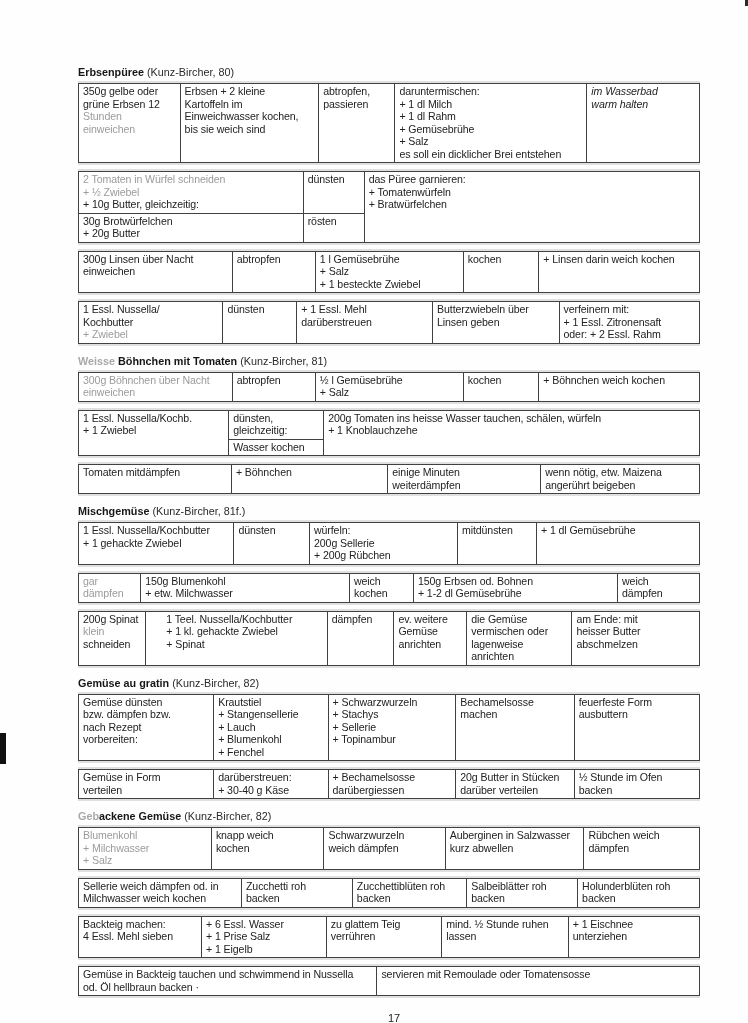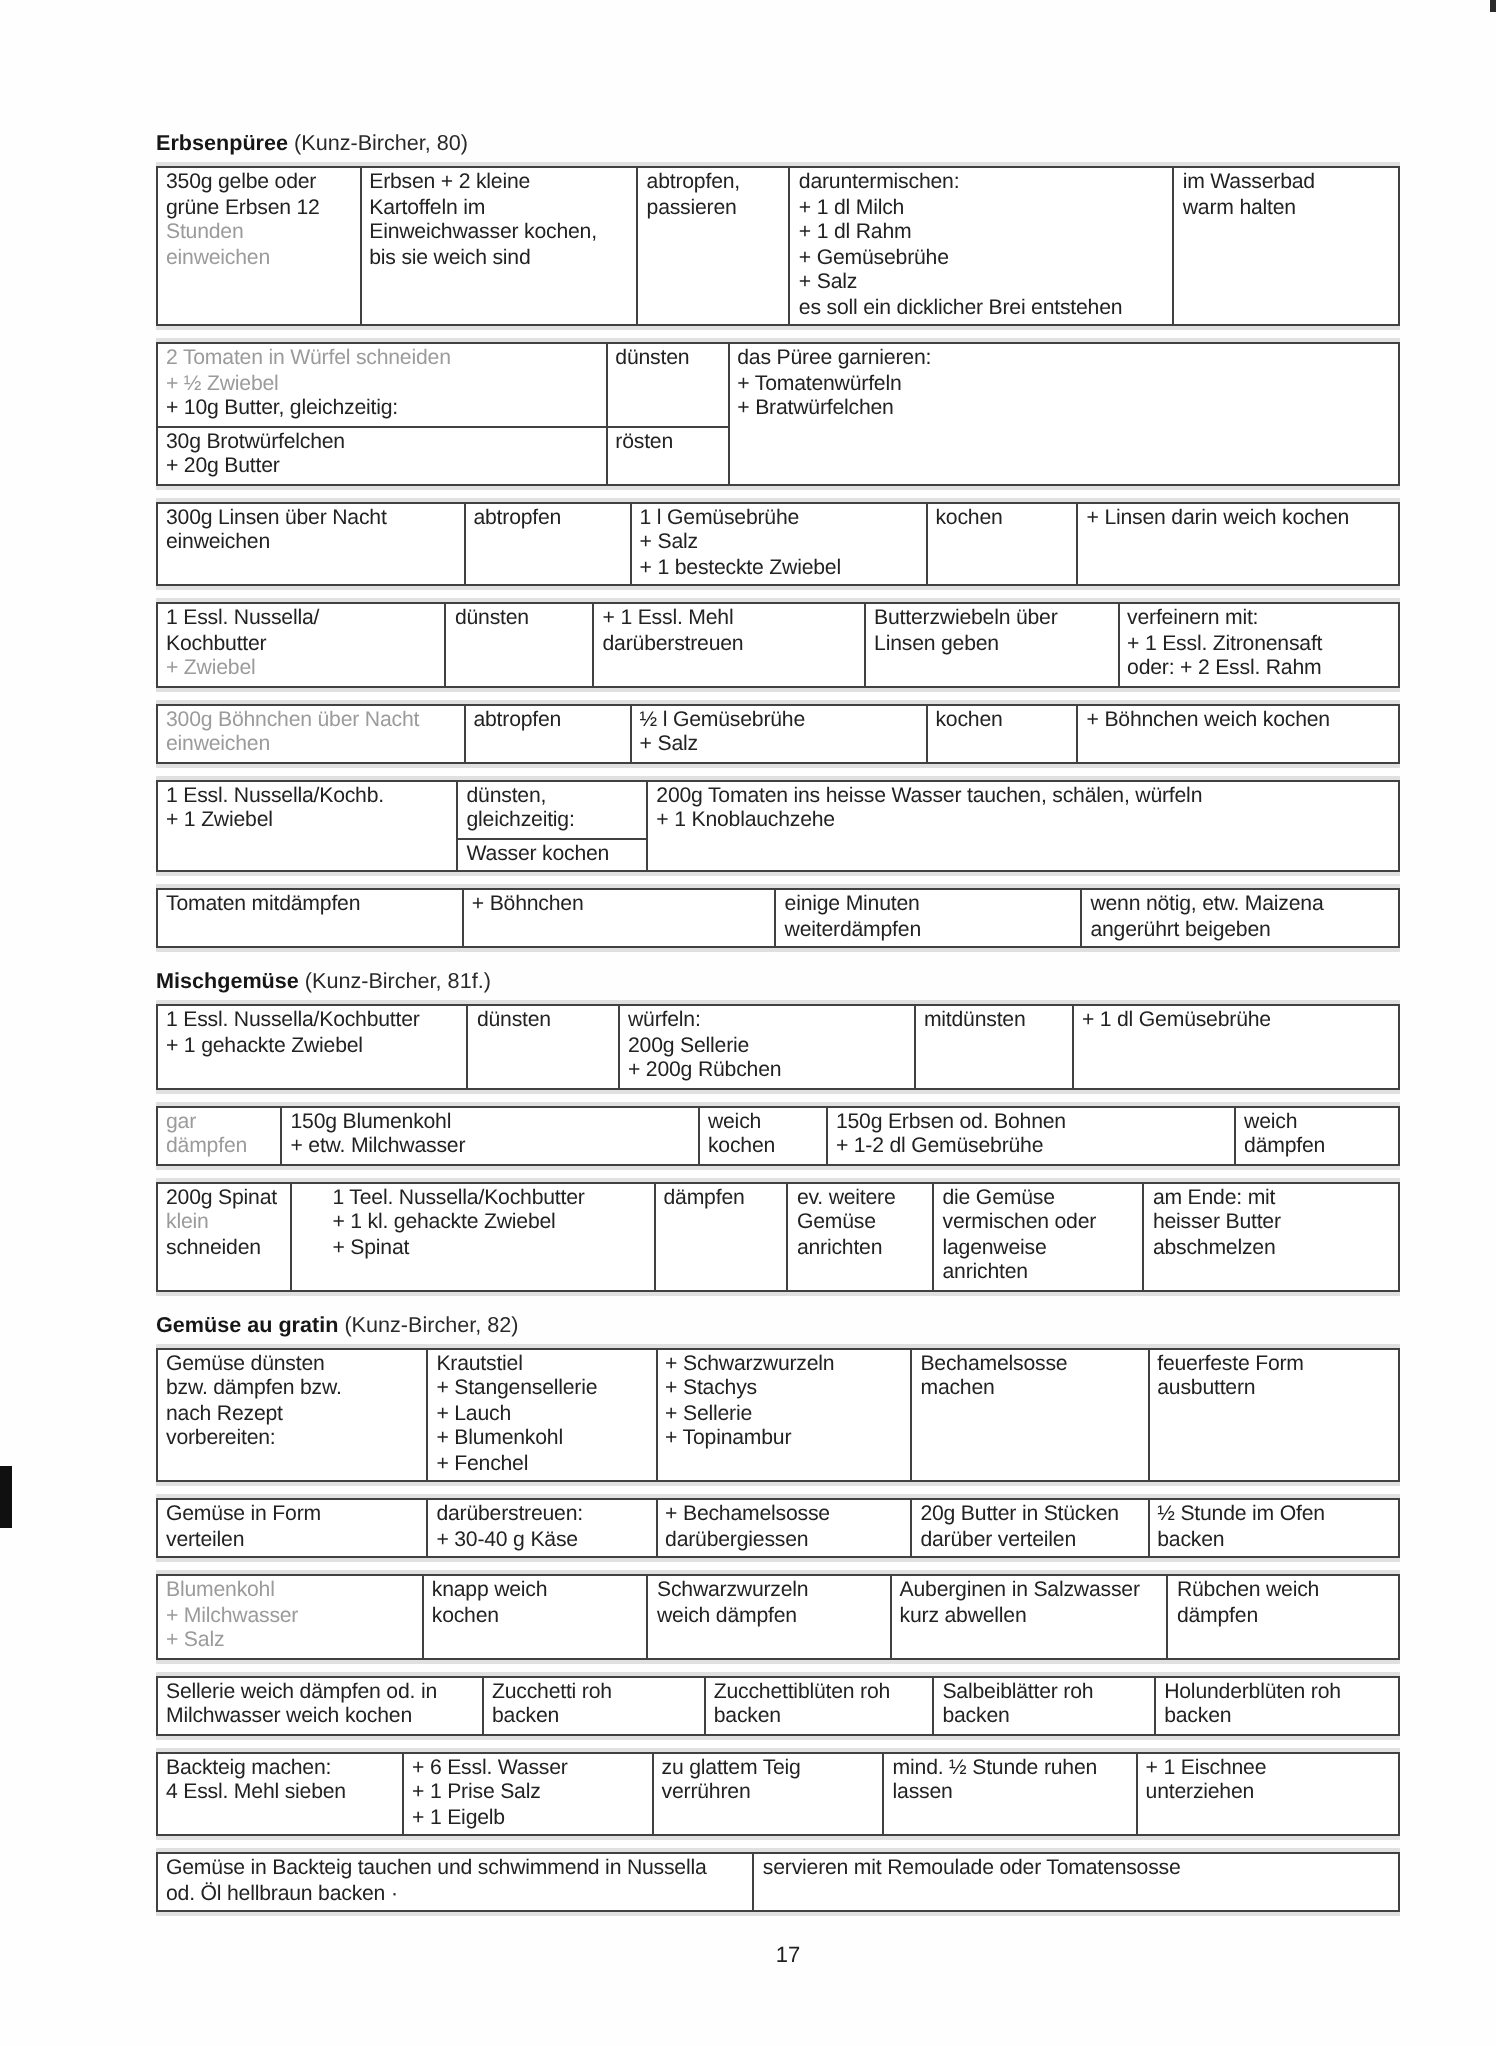--- a/index.html
+++ b/index.html
@@ -91,21 +91,21 @@
                 <div class="ln">passieren</div>
               </td>
               <td style="width: 31.7%;">
                 <div class="ln">daruntermischen:</div>
                 <div class="ln">+ 1 dl Milch</div>
                 <div class="ln">+ 1 dl Rahm</div>
                 <div class="ln">+ Gemüsebrühe</div>
                 <div class="ln">+ Salz</div>
                 <div class="ln">es soll ein dicklicher Brei entstehen</div>
               </td>
-              <td style="width: 18%;">
+              <td style="width: 18%; font-style: italic;">
                 <div class="ln">im Wasserbad</div>
                 <div class="ln">warm halten</div>
               </td>
             </tr>
           </tbody>
         </table>
         <table class="rtable">
           <tbody>
             <tr>
               <td style="width: 36.3%;">
@@ -181,20 +181,21 @@
               <td style="width: 22.8%;">
                 <div class="ln">verfeinern mit:</div>
                 <div class="ln">+ 1 Essl. Zitronensaft</div>
                 <div class="ln">oder: + 2 Essl. Rahm</div>
               </td>
             </tr>
           </tbody>
         </table>
       </section>
       <section>
+        <h2><span class="tname fade">Weisse </span><span class="tname">Böhnchen mit Tomaten</span> <span class="tsrc">(Kunz-Bircher, 81)</span></h2>
         <table class="rtable">
           <tbody>
             <tr>
               <td style="width: 25.1%;">
                 <div class="ln fade">300g Böhnchen über Nacht</div>
                 <div class="ln fade">einweichen</div>
               </td>
               <td style="width: 12.9%;">
                 <div class="ln">abtropfen</div>
               </td>
@@ -398,20 +399,21 @@
               </td>
               <td style="width: 20.2%;">
                 <div class="ln">½ Stunde im Ofen</div>
                 <div class="ln">backen</div>
               </td>
             </tr>
           </tbody>
         </table>
       </section>
       <section>
+        <h2><span class="tname fade">Geb</span><span class="tname">ackene Gemüse</span> <span class="tsrc">(Kunz-Bircher, 82)</span></h2>
         <table class="rtable">
           <tbody>
             <tr>
               <td style="width: 21.5%;">
                 <div class="ln fade">Blumenkohl</div>
                 <div class="ln fade">+ Milchwasser</div>
                 <div class="ln fade">+ Salz</div>
               </td>
               <td style="width: 18%;">
                 <div class="ln">knapp weich</div>

